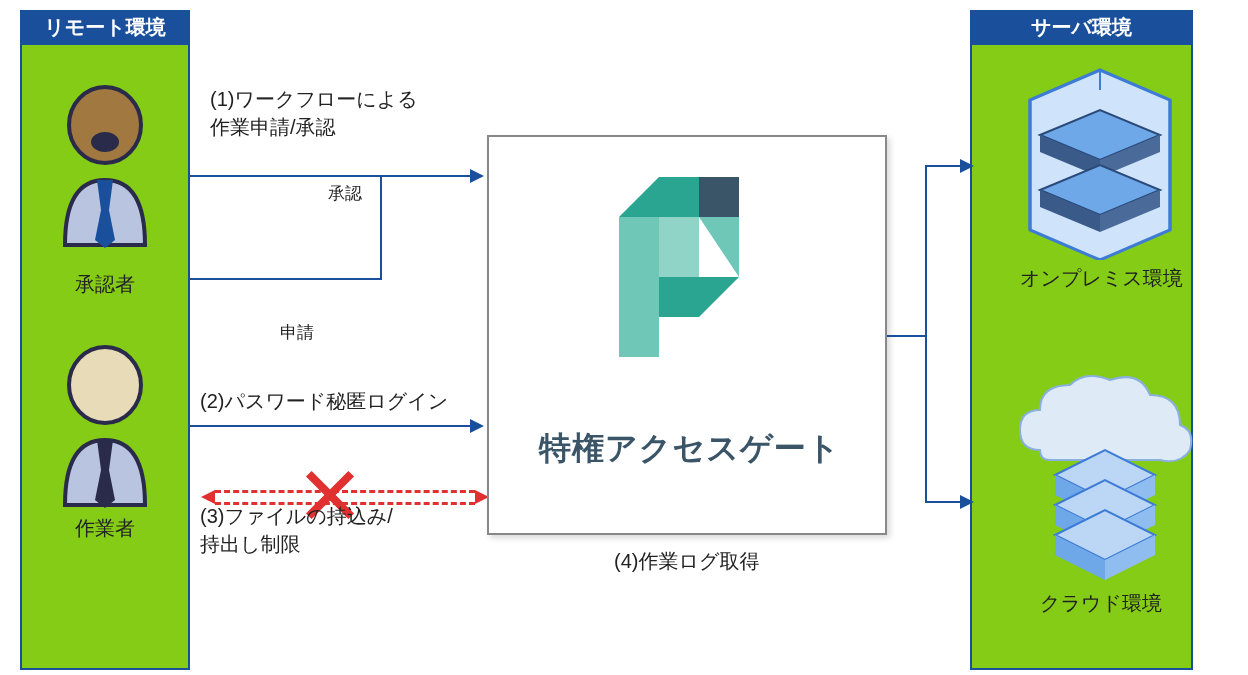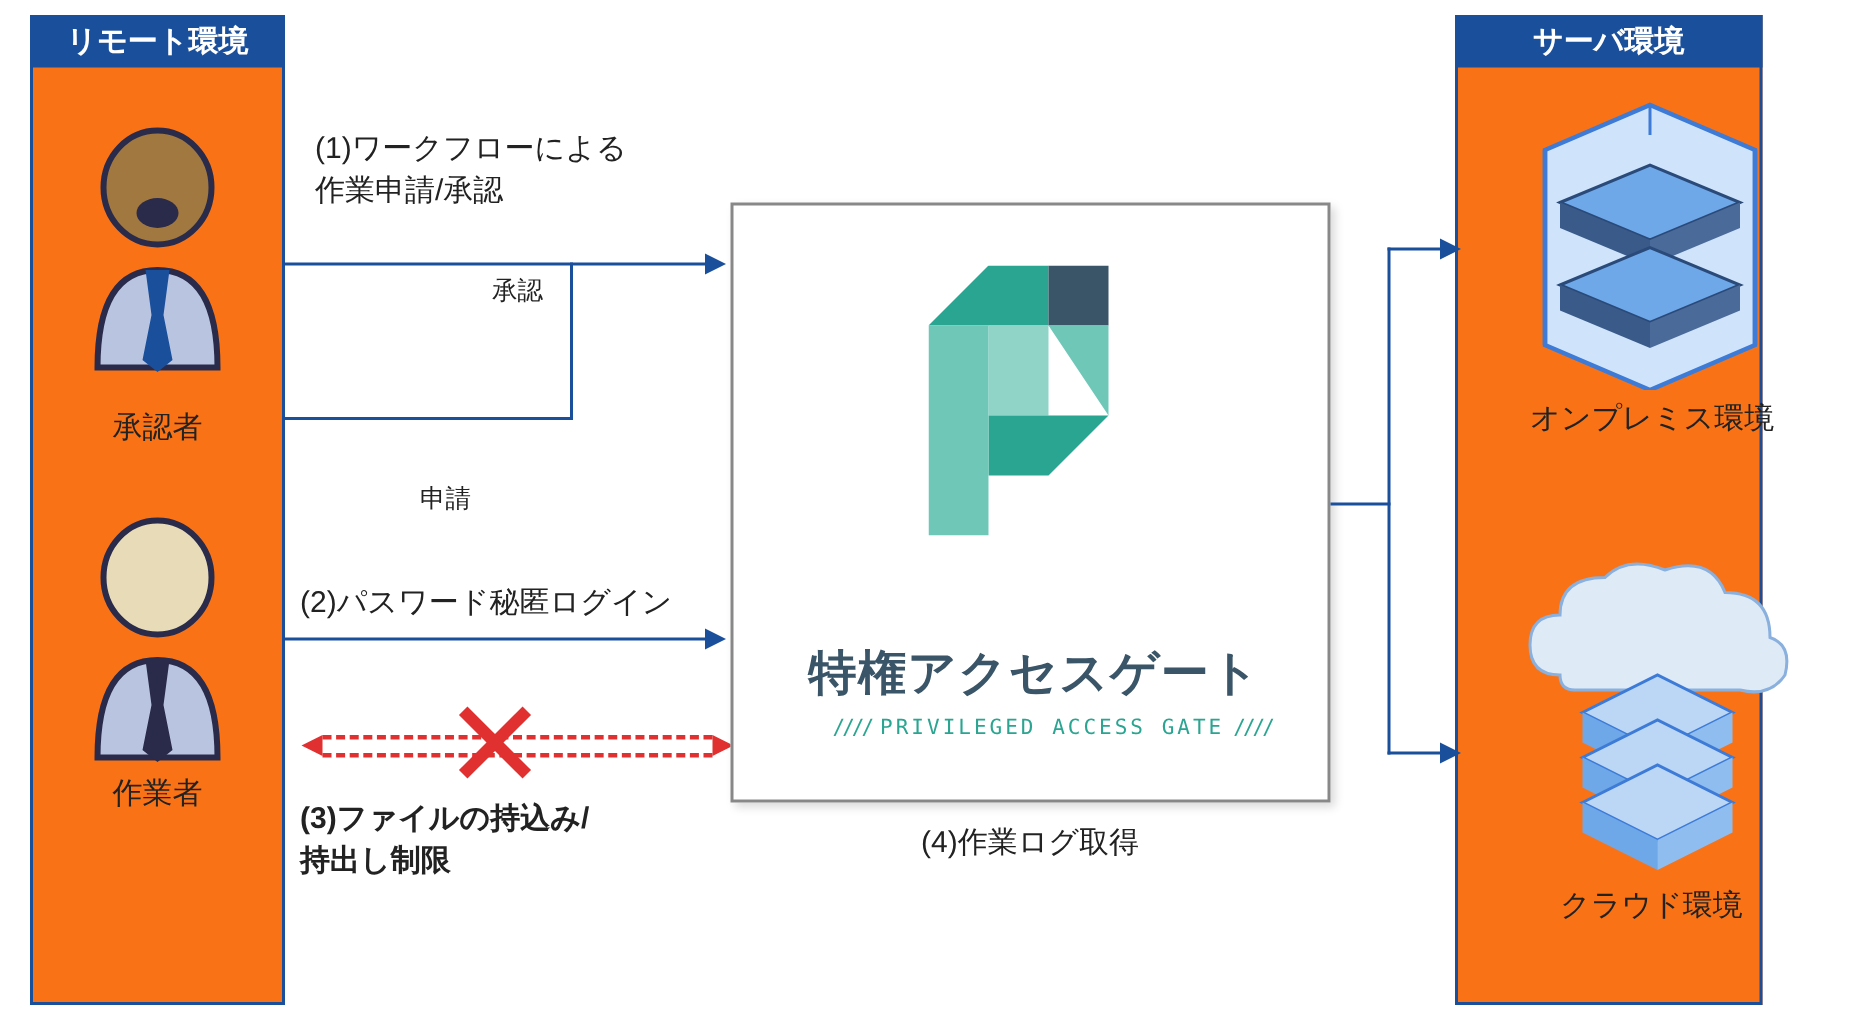--- a/index.html
+++ b/index.html
@@ -1,17 +1,17 @@
 <!DOCTYPE html>
 <html><head>
 <meta charset="utf-8">
 <style>
   * { box-sizing: border-box; margin: 0; padding: 0; }
   body { font-family: "Meiryo", "Hiragino Sans", sans-serif; width: 1248px; height: 675px; position: relative; background: #fff; }
-  .panel { position: absolute; border: 2px solid #1a4f9c; background: #f97316; padding-left: 28px; }
+  .panel { position: absolute; border: 2px solid #1a4f9c; background: #84cc16; padding-left: 28px; }
   .panel-header { position: absolute; top: -2px; left: -2px; right: -2px; background: #1a4f9c; color: #fff; font-weight: bold; text-align: center; padding: 4px 0; font-size: 20px; }
   .label { position: absolute; font-size: 20px; color: #222; }
   .small-label { position: absolute; font-size: 17px; color: #222; }
   .arrow-line { position: absolute; background: #1a4f9c; height: 2px; }
   .arrow-line-v { position: absolute; background: #1a4f9c; width: 2px; }
   .arrow-head-right { position: absolute; width: 0; height: 0; border-top: 7px solid transparent; border-bottom: 7px solid transparent; border-left: 14px solid #1a4f9c; }
   .dashed-red { position: absolute; border-top: 3px dashed #e03030; height: 0; }
   .arrow-head-right-red { position: absolute; width: 0; height: 0; border-top: 7px solid transparent; border-bottom: 7px solid transparent; border-left: 14px solid #e03030; }
   .arrow-head-left-red { position: absolute; width: 0; height: 0; border-top: 7px solid transparent; border-bottom: 7px solid transparent; border-right: 14px solid #e03030; }
   .x-mark { position: absolute; width: 60px; height: 60px; }
@@ -27,21 +27,21 @@
   .rack { position: absolute; }
   .cloud-server { position: absolute; }
 </style>
 </head>
 <body>
 
 <div class="panel" style="left:20px; top:10px; width:170px; height:660px;">
   <div class="panel-header"><span>リモート環境</span></div>
 </div>
 
-<div class="panel" style="left:970px; top:10px; width:205px; height:660px;">
+<div class="panel" style="left:970px; top:10px; width:223px; height:660px;">
   <div class="panel-header"><span>サーバ環境</span></div>
 </div>
 
 <div class="person" style="left:45px; top:80px;">
   <svg viewBox="0 0 120 170" width="120" height="170">
     <ellipse cx="60" cy="45" rx="36" ry="38" fill="#a07840" stroke="#2a2a4a" stroke-width="4"></ellipse>
     <ellipse cx="60" cy="62" rx="14" ry="10" fill="#2a2a4a"></ellipse>
     <path d="M20 165 Q20 100 60 100 Q100 100 100 165 Z" fill="#b8c4e0" stroke="#2a2a4a" stroke-width="4"></path>
     <path d="M52 100 L68 100 L64 130 L70 160 L60 168 L50 160 L56 130 Z" fill="#1a4f9c"></path>
   </svg>
@@ -71,36 +71,35 @@
 
 <div class="label" style="left:200px; top:388px;">(2)パスワード秘匿ログイン</div>
 <div class="arrow-line" style="left:190px; top:425px; width:285px;"></div>
 <div class="arrow-head-right" style="left:470px; top:419px;"></div>
 
 <div class="dashed-red" style="left:215px; top:490px; width:260px;"></div>
 <div class="dashed-red" style="left:215px; top:502px; width:260px;"></div>
 <div class="arrow-head-left-red" style="left:201px; top:490px;"></div>
 <div class="arrow-head-right-red" style="left:475px; top:490px;"></div>
 <div class="x-mark" style="left:300px; top:465px;"></div>
-<div class="label" style="left:200px; top:532px; white-space:pre; line-height:1.4;font-weight:bold;"><span>(3)ファイルの持込み/
+<div class="label" style="left:200px; top:502px; white-space:pre; line-height:1.4;"><span>(3)ファイルの持込み/
 持出し制限</span></div>
 
 <div class="center-box" style="left:487px; top:135px; width:400px; height:400px;">
   <div class="p-logo" style="left:130px; top:40px;">
     <svg width="140" height="180" viewBox="0 0 140 180">
       <polygon points="0,40 40,0 80,0 80,40" fill="#2aa591"></polygon>
       <polygon points="80,0 120,0 120,40 80,40" fill="#3a5568"></polygon>
       <polygon points="80,40 120,40 120,100" fill="#6fc7b8"></polygon>
       <polygon points="40,40 80,40 80,100 40,100" fill="#8fd4c7"></polygon>
       <polygon points="40,100 80,100 120,100 80,140 40,140" fill="#2aa591"></polygon>
       <polygon points="0,40 40,40 40,180 0,180" fill="#6fc7b8"></polygon>
     </svg>
   </div>
   <div class="product-name" style="left:50px; top:290px;text-align:right;">特権アクセスゲート</div>
-  <div class="product-sub" style="left:60px; top:340px;">PRIVILEGED ACCESS GATE</div>
 </div>
 
 <div class="label" style="left:590px; top:548px;margin-left:24px;">(4)作業ログ取得</div>
 
 <div class="arrow-line" style="left:887px; top:335px; width:40px;"></div>
 <div class="arrow-line-v" style="left:925px; top:165px; height:338px;"></div>
 <div class="arrow-line" style="left:925px; top:165px; width:40px;"></div>
 <div class="arrow-head-right" style="left:960px; top:159px;"></div>
 <div class="arrow-line" style="left:925px; top:501px; width:40px;"></div>
 <div class="arrow-head-right" style="left:960px; top:495px;"></div>

